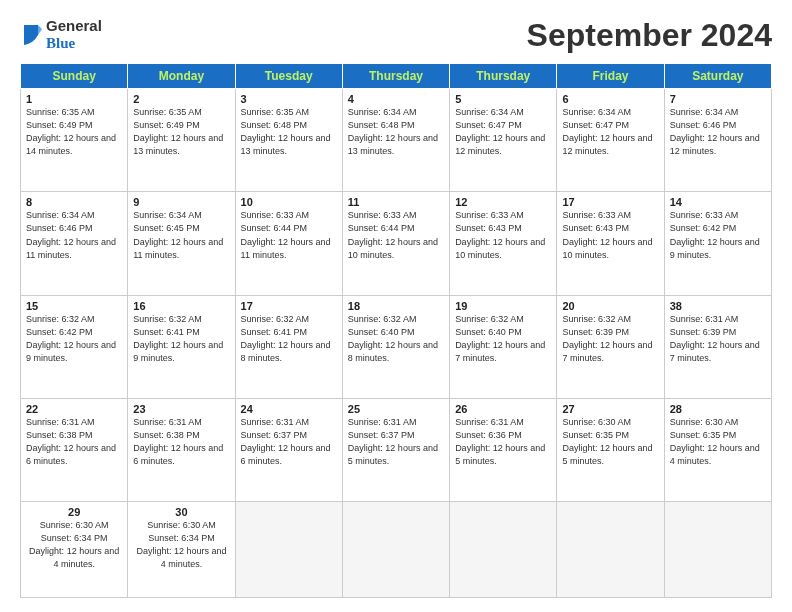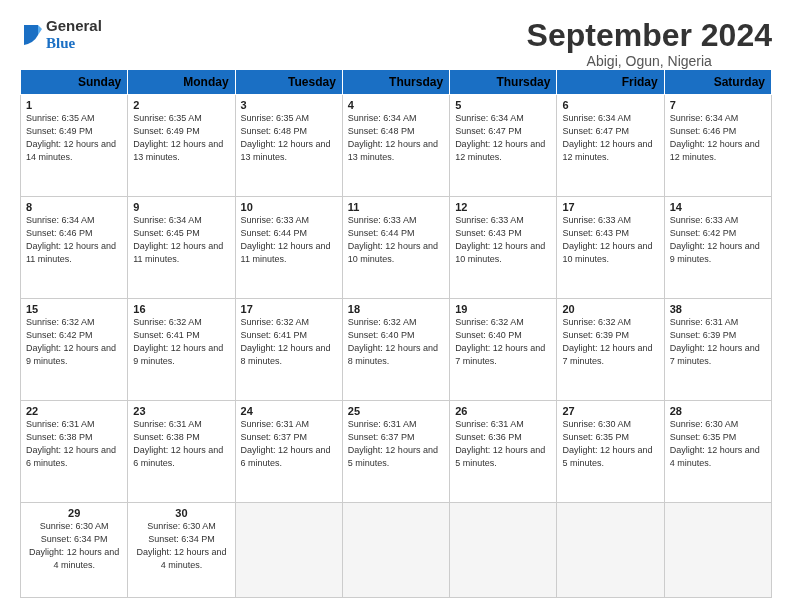--- a/index.html
+++ b/index.html
@@ -14,20 +14,21 @@
       width: 792px;
       height: 612px;
       padding: 18px 20px 14px 20px;
       display: flex;
       flex-direction: column;
     }
     .top-area {
       display: flex;
       justify-content: space-between;
       align-items: flex-start;
+      margin-bottom: 10px;
     }
     .logo {
       display: flex;
       align-items: center;
       gap: 4px;
     }
     .logo-text {
       display: flex;
       flex-direction: column;
       line-height: 1.1;
@@ -60,25 +61,25 @@
       font-size: 14px;
       color: #555;
     }
     .calendar {
       width: 100%;
       border-collapse: collapse;
       flex: 1;
     }
     .calendar th {
       background: #1a6fc4;
-      color: #000000;
+      color: #bef264;
       font-size: 12px;
       font-weight: bold;
       padding: 5px 6px;
-      text-align: right;
+      text-align: center;
       border: 1px solid #fff;
     }
     .calendar td {
       border: 1px solid #ccc;
       vertical-align: top;
       padding: 4px 5px;
       font-size: 9.5px;
       color: #333;
       width: calc(100% / 7);
       background: #fff;
@@ -116,21 +117,20 @@
         <path d="M4 4 L18 4 L18 14 Q14 22 4 24 Z" fill="#1a6fc4"></path>
         <path d="M18 4 L22 8 L18 14 Z" fill="#5aacee"></path>
       </svg>
       <div class="logo-text">
         <span class="logo-general">General</span>
         <span class="logo-blue">Blue</span>
       </div>
     </div>
     <div class="title-area">
       <div class="month-title">September 2024</div>
-      <div class="location">Abigi, Ogun, Nigeria</div>
     </div>
   </div>
 
   <table class="calendar">
     <thead>
       <tr>
       <th>Sunday</th>
           <th>Monday</th>
           <th>Tuesday</th>
           <th>Thursday</th>

